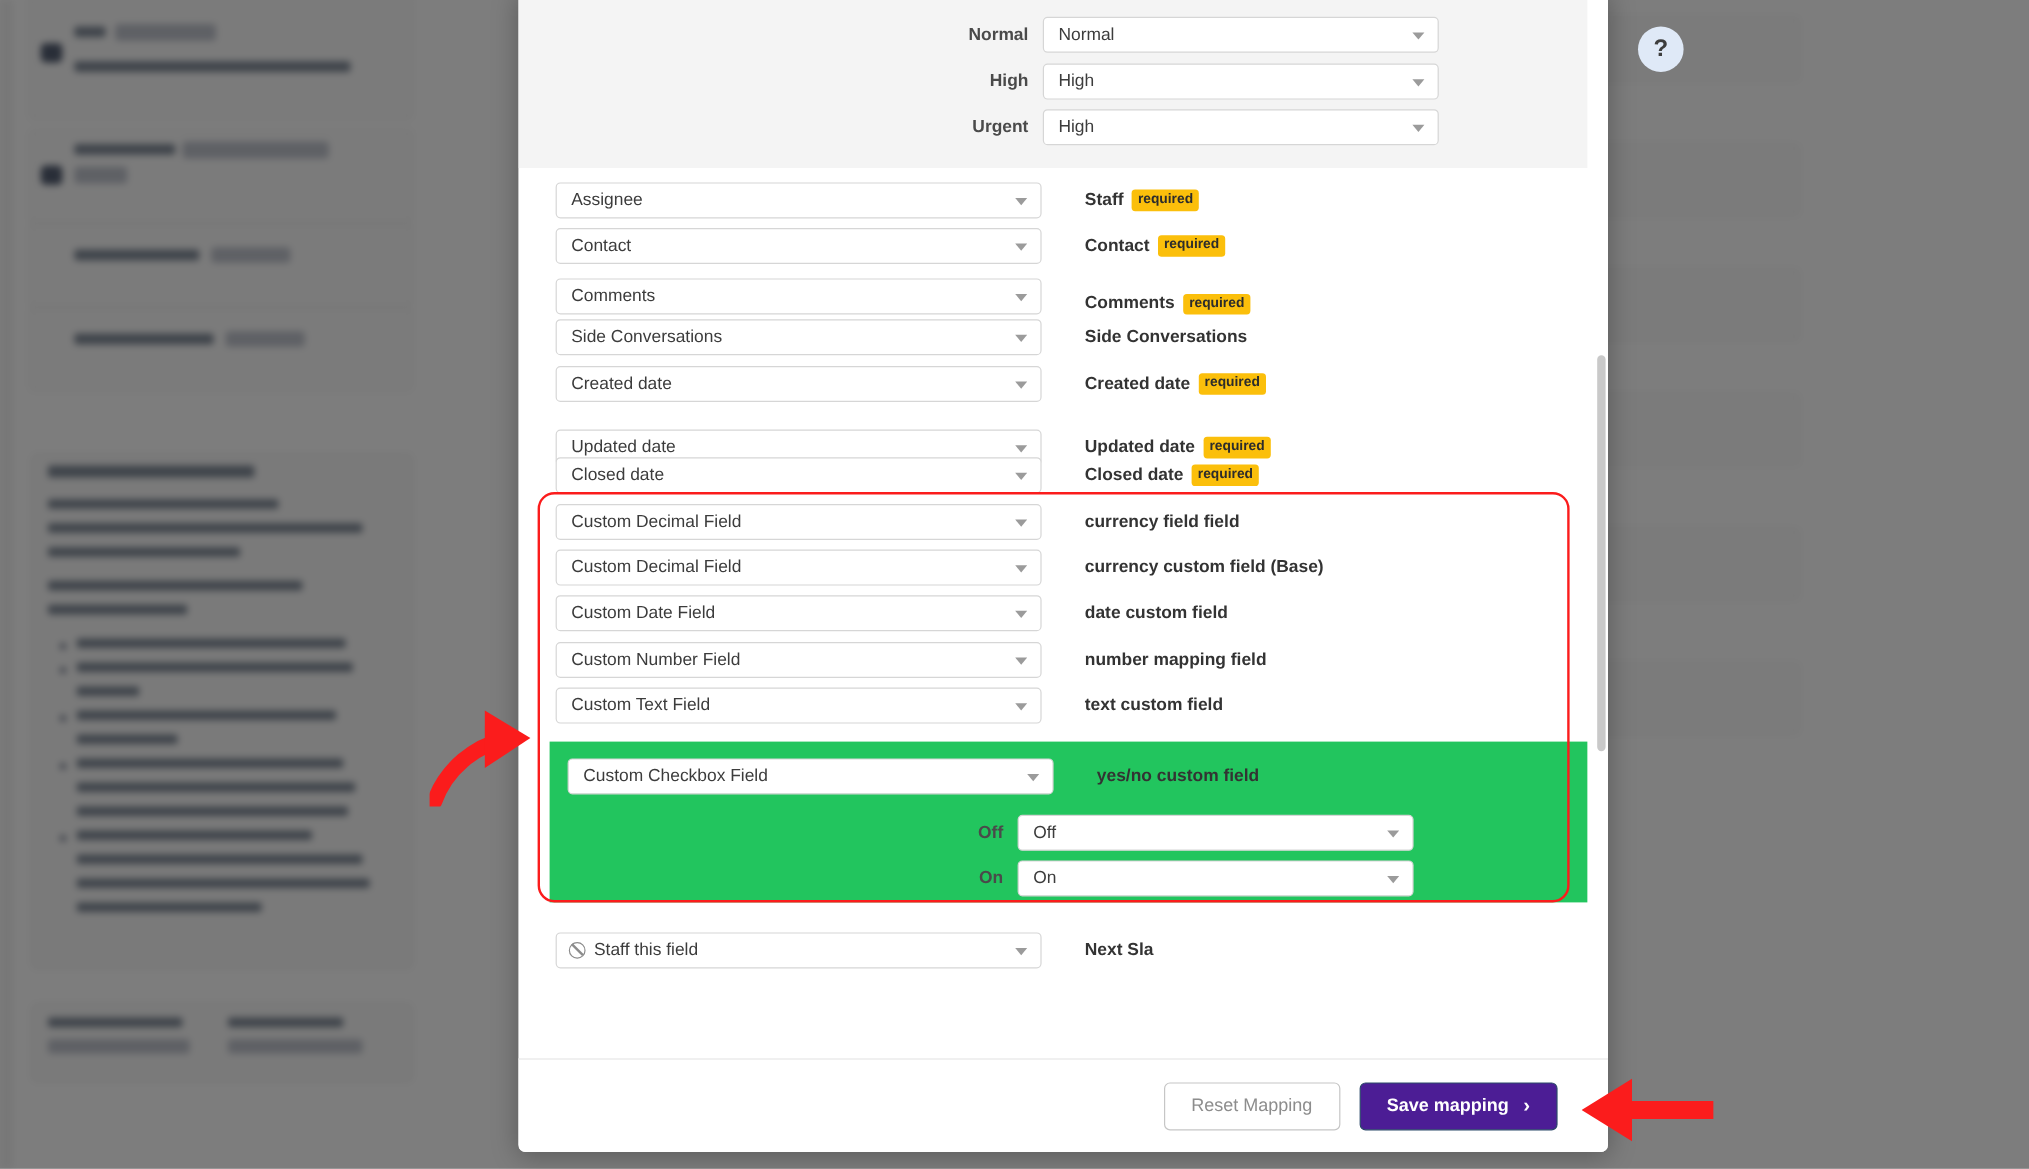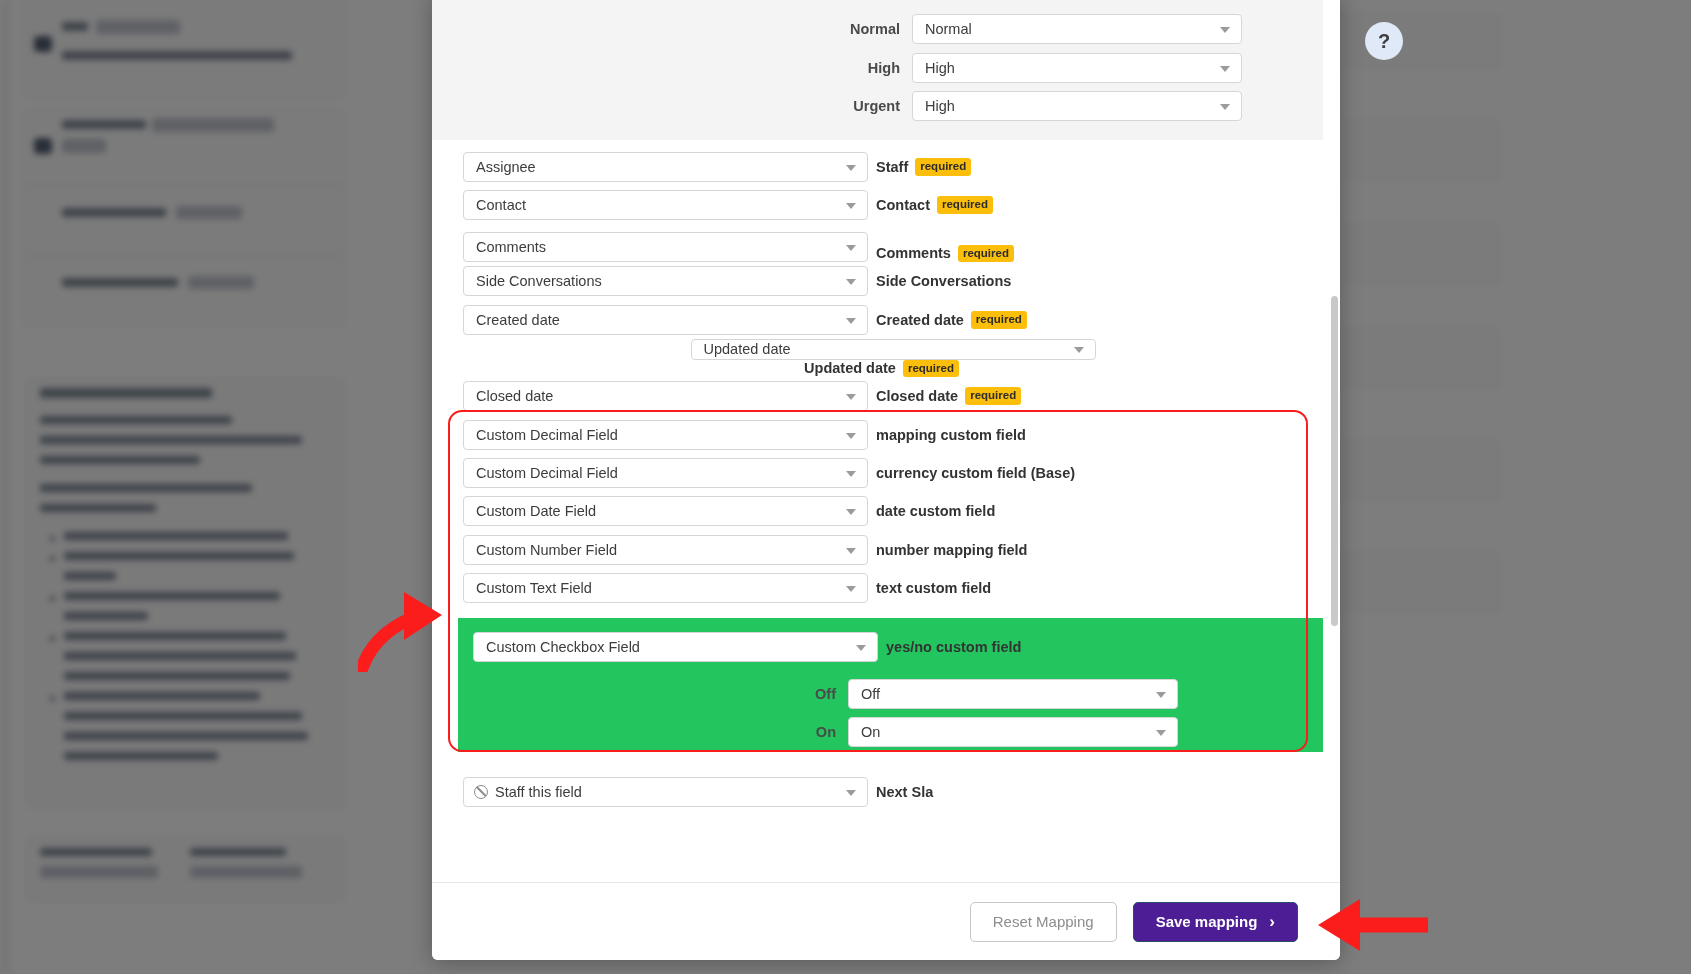--- a/index.html
+++ b/index.html
@@ -86,21 +86,21 @@
   }
 
   
   .prio-panel {
     position: absolute; left: 0; top: 0;
     width: 891px; height: 148px;
     background: #f4f4f4;
   }
   .prio-row {
     position: absolute; left: 0; width: 891px; height: 30px;
-    display: flex; align-items: center; padding-left: 43px;
+    display: flex; align-items: center;
   }
   .prio-label {
     width: 437px; text-align: right; padding-right: 12px;
     font-size: 14.5px; color: #4a4a4a; font-weight: 600;
   }
 
   
   .sel {
     position: relative;
     background: #ffffff;
@@ -125,21 +125,21 @@
   .sel-right { width: 330px; }
   .sel-left  { width: 405px; }
 
   
   .map-row {
     position: absolute; left: 0; width: 891px; height: 38px;
     display: flex; align-items: center;
   }
   .map-row .sel-left { margin-left: 31px; }
   .map-target {
-    margin-left: 8px;
+    margin-left: 36px;
     font-size: 14.5px;
     color: #333333;
     font-weight: 600;
     white-space: nowrap;
     display: flex; align-items: center; gap: 7px;
   }
   .badge-required {
     background: #fbbf0b;
     color: #2c2c2c;
     font-size: 11.5px;
@@ -355,40 +355,40 @@
     </div>
 
     <div class="map-row" style="top:309px;">
       <div class="sel sel-left">Created date</div>
       <div class="map-target">
         <span>Created date</span>
         <span class="badge-required">required</span>
       </div>
     </div>
 
-    <div class="map-row" style="top:347px;flex-direction:column;">
+    <div class="map-row" style="top:362px;">
       <div class="sel sel-left">Updated date</div>
       <div class="map-target">
         <span>Updated date</span>
         <span class="badge-required">required</span>
       </div>
     </div>
 
     <div class="map-row" style="top:385px;">
       <div class="sel sel-left">Closed date</div>
       <div class="map-target">
         <span>Closed date</span>
         <span class="badge-required">required</span>
       </div>
     </div>
 
     <div class="map-row" style="top:424px;">
       <div class="sel sel-left">Custom Decimal Field</div>
       <div class="map-target">
-        <span>mapping custom field</span>
+        <span>currency field field</span>
       </div>
     </div>
 
     <div class="map-row" style="top:462px;">
       <div class="sel sel-left">Custom Decimal Field</div>
       <div class="map-target">
         <span>currency custom field (Base)</span>
       </div>
     </div>
 

